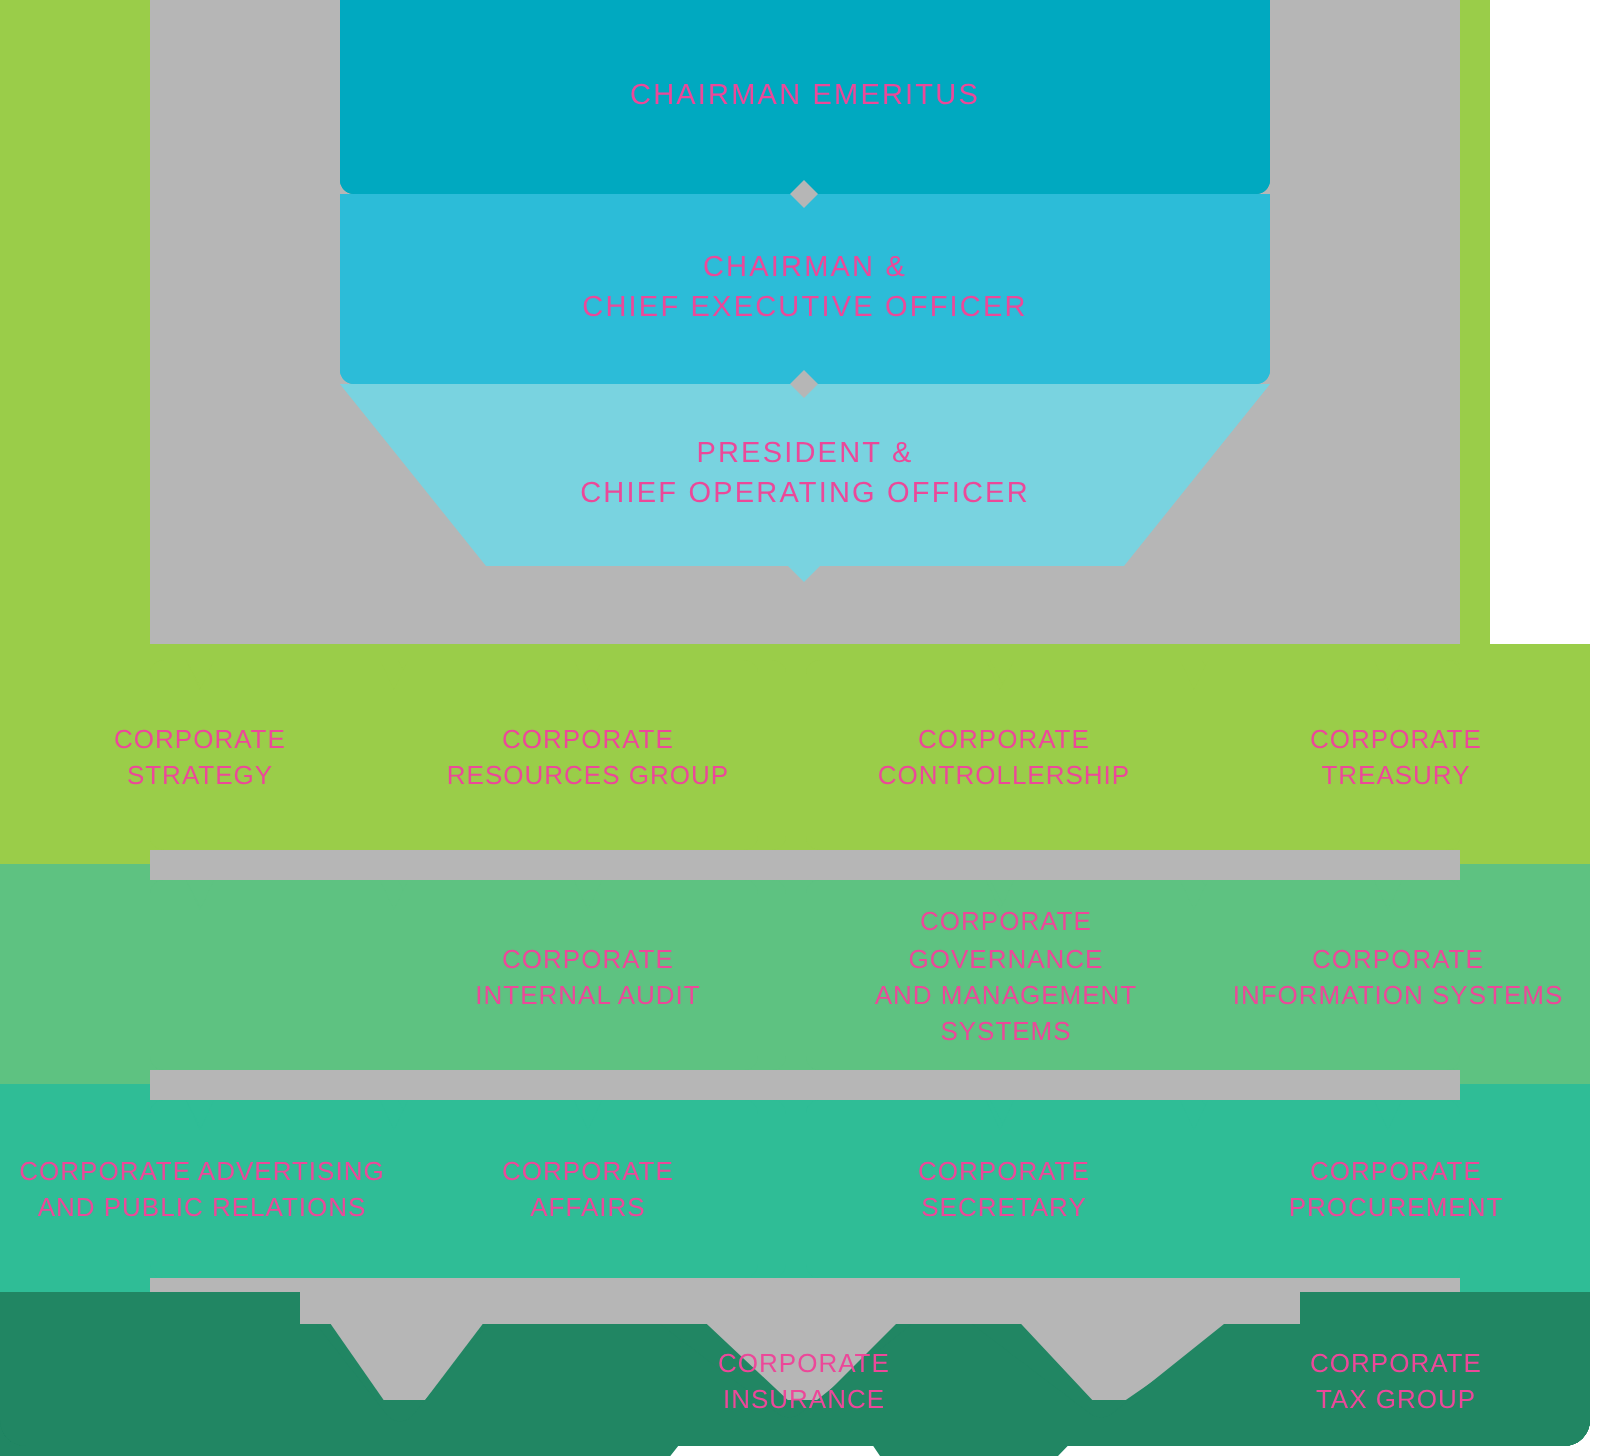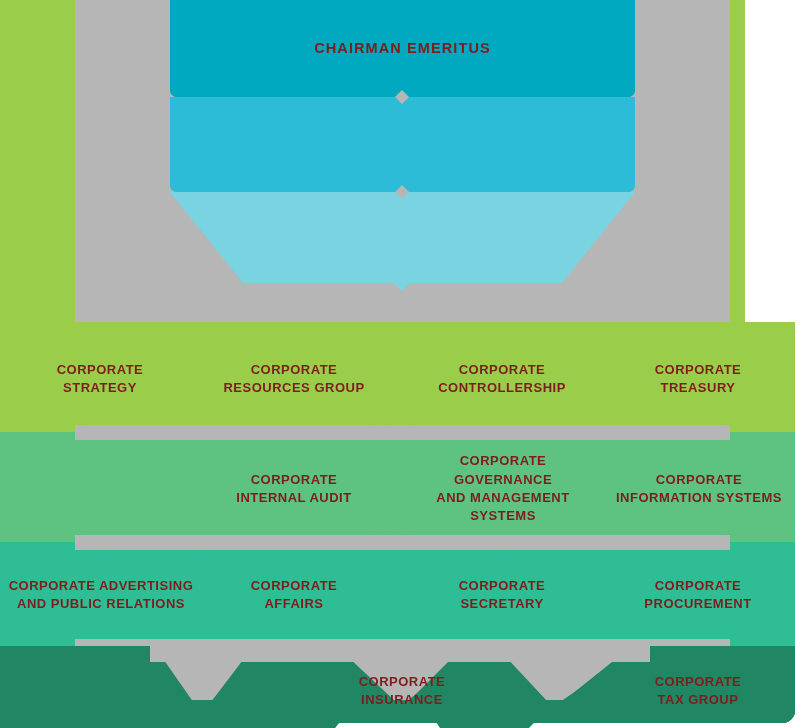--- a/index.html
+++ b/index.html
@@ -8,22 +8,22 @@
     font-family:"Liberation Sans", sans-serif;
   }
   #stage{
     position:relative; width:800px; height:728px; overflow:hidden;
     background:#ffffff;
   }
   #chart-svg{ position:absolute; left:0; top:0; }
 
   .node-label{
     position:absolute;
-    color:#7f1d1d;
-    font-weight:bold;
+    color:#ec4899;
+    font-weight:normal;
     text-align:center;
     text-transform:uppercase;
     letter-spacing:0.55px;
     line-height:1.30;
     pointer-events:none;
     white-space:pre-line;
     display:flex;
     align-items:center;
     justify-content:center;
   }
@@ -164,21 +164,25 @@
     <path d="M170,0 H635 V90 a7,7 0 0 1 -7,7 H177 a7,7 0 0 1 -7,-7 Z" fill="#00a9c0"></path>
     <path d="M170,97 H635 V185 a7,7 0 0 1 -7,7 H177 a7,7 0 0 1 -7,-7 Z" fill="#2cbcd8"></path>
     <path d="M170,192 H635 L562,283 H410 l-8,8 l-8,-8 H243 Z" fill="#79d3e0"></path>
     <path d="M402,90 L409,97 L402,104 L395,97 Z" fill="#b6b6b6"></path>
     <path d="M402,185 L409,192 L402,199 L395,192 Z" fill="#b6b6b6"></path>
 
   </svg>
 
   <div class="node-label exec-label" style="left:170px; top:0px; width:465px; height:97px;">CHAIRMAN EMERITUS</div>
 
-
+  <div class="node-label exec-label" style="left:170px; top:97px; width:465px; height:95px;">CHAIRMAN &amp;
+CHIEF EXECUTIVE OFFICER</div>
+
+  <div class="node-label exec-label" style="left:170px; top:192px; width:465px; height:91px;">PRESIDENT &amp;
+CHIEF OPERATING OFFICER</div>
 
   <div class="node-label div-label" style="left:20px;  top:335px; width:160px; height:88px;">CORPORATE
 STRATEGY</div>
   <div class="node-label div-label" style="left:214px; top:335px; width:160px; height:88px;">CORPORATE
 RESOURCES GROUP</div>
   <div class="node-label div-label" style="left:422px; top:335px; width:160px; height:88px;">CORPORATE
 CONTROLLERSHIP</div>
   <div class="node-label div-label" style="left:618px; top:335px; width:160px; height:88px;">CORPORATE
 TREASURY</div>
 

